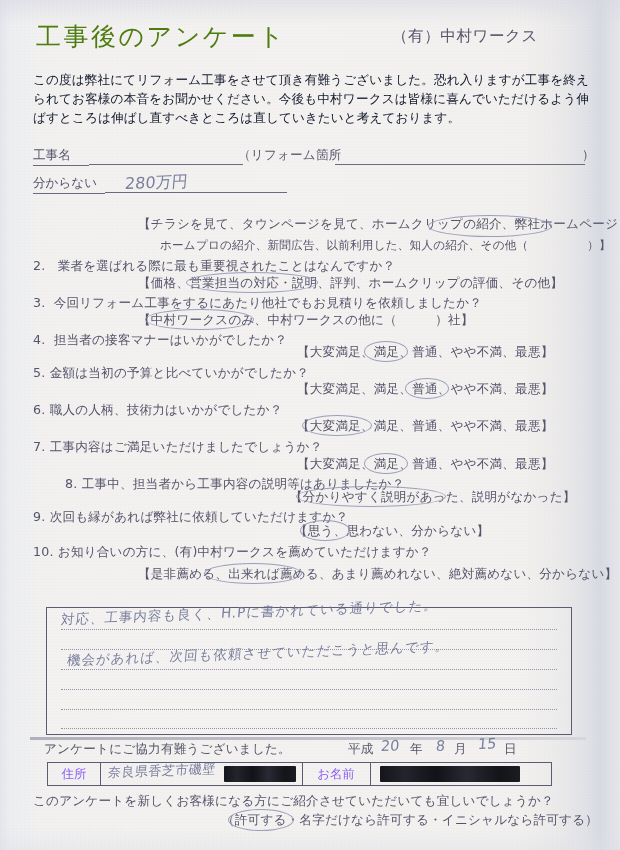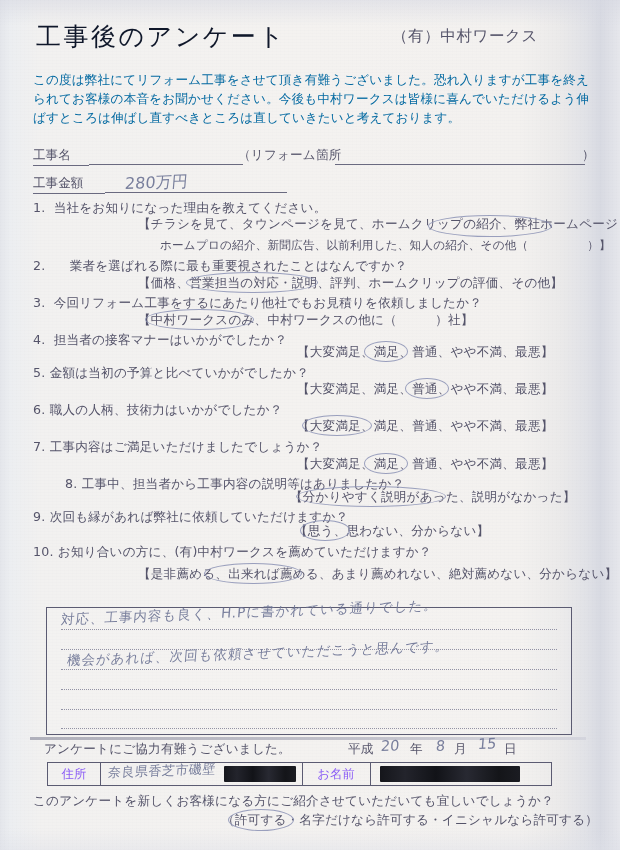--- a/index.html
+++ b/index.html
@@ -64,36 +64,36 @@
     font-family: "DejaVu Sans", "Liberation Sans", sans-serif;
     white-space: nowrap;
     letter-spacing: .2px;
   }
 
   
   #title {
     left: 36px; top: 20px;
     font-size: 25px;
     letter-spacing: 2.5px;
-    color: #0f172a;
+    color: #4d7c0f;
   }
   #company {
     left: 392px; top: 26px;
     font-size: 15.5px;
     letter-spacing: .6px;
   }
 
   
   #intro {
     position: absolute;
     left: 33px; top: 70px;
     width: 556px;
     font-size: 12.6px;
     line-height: 19px;
-    color: #0369a1;
+    color: #0f172a;
     text-align: justify;
     letter-spacing: .1px;
   }
 
   
   .fieldrow { position: absolute; height: 22px; }
   .flabel {
     position: absolute;
     font-size: 12.6px;
     color: #55546a;
@@ -210,36 +210,32 @@
 
     <div class="fieldrow" style="left:33px; top:147px; width:556px;">
       <div class="flabel" style="left:0; top:0; width:56px;">工事名</div>
       <div class="fline" style="left:56px; top:17px; width:154px;"></div>
       <div class="pr" style="left:205px; top:0; font-size:12.6px;">（リフォーム箇所</div>
       <div class="fline" style="left:302px; top:17px; width:250px;"></div>
       <div class="pr" style="left:549px; top:0; font-size:12.6px;">）</div>
     </div>
 
     <div class="fieldrow" style="left:33px; top:175px; width:300px;">
-      <div class="flabel" style="left:0; top:0; width:72px;">工事金額</div>
+      <div class="flabel" style="left:0; top:0; width:72px;">分からない</div>
       <div class="fline" style="left:72px; top:17px; width:182px;"></div>
       <div class="hw hw-slant" style="left:92px; top:-1px; font-size:16px;">280万円</div>
     </div>
 
-    <div class="pr q" style="left:33px; top:199px;">
-      <span>1.</span>
-      <span style="margin-left:4px;">当社をお知りになった理由を教えてください。</span>
-    </div>
     <div class="pr opts" style="left:138px; top:216px;">【チラシを見て、タウンページを見て、ホームクリップの紹介、弊社ホームページ</div>
     <div class="pr opts small" style="left:160px; top:238px;">ホームプロの紹介、新聞広告、以前利用した、知人の紹介、その他（　　　　　）】</div>
     <div class="circ" style="left:428px; top:215px; width:122px; height:20px;"></div>
 
     <div class="pr q" style="left:33px; top:257px;">
       <span>2.</span>
-      <span style="margin-left:20px;">業者を選ばれる際に最も重要視されたことはなんですか？</span>
+      <span style="margin-left:8px;">業者を選ばれる際に最も重要視されたことはなんですか？</span>
     </div>
     <div class="pr opts" style="left:138px; top:275px;">【価格、営業担当の対応・説明、評判、ホームクリップの評価、その他】</div>
     <div class="circ" style="left:186px; top:272px; width:130px; height:19px;"></div>
 
     <div class="pr q" style="left:33px; top:294px;">
       <span>3.</span>
       <span style="margin-left:4px;">今回リフォーム工事をするにあたり他社でもお見積りを依頼しましたか？</span>
     </div>
     <div class="pr opts" style="left:138px; top:312px;">【中村ワークスのみ、中村ワークスの他に（　　　）社】</div>
     <div class="circ" style="left:145px; top:309px; width:107px; height:19px;"></div>

